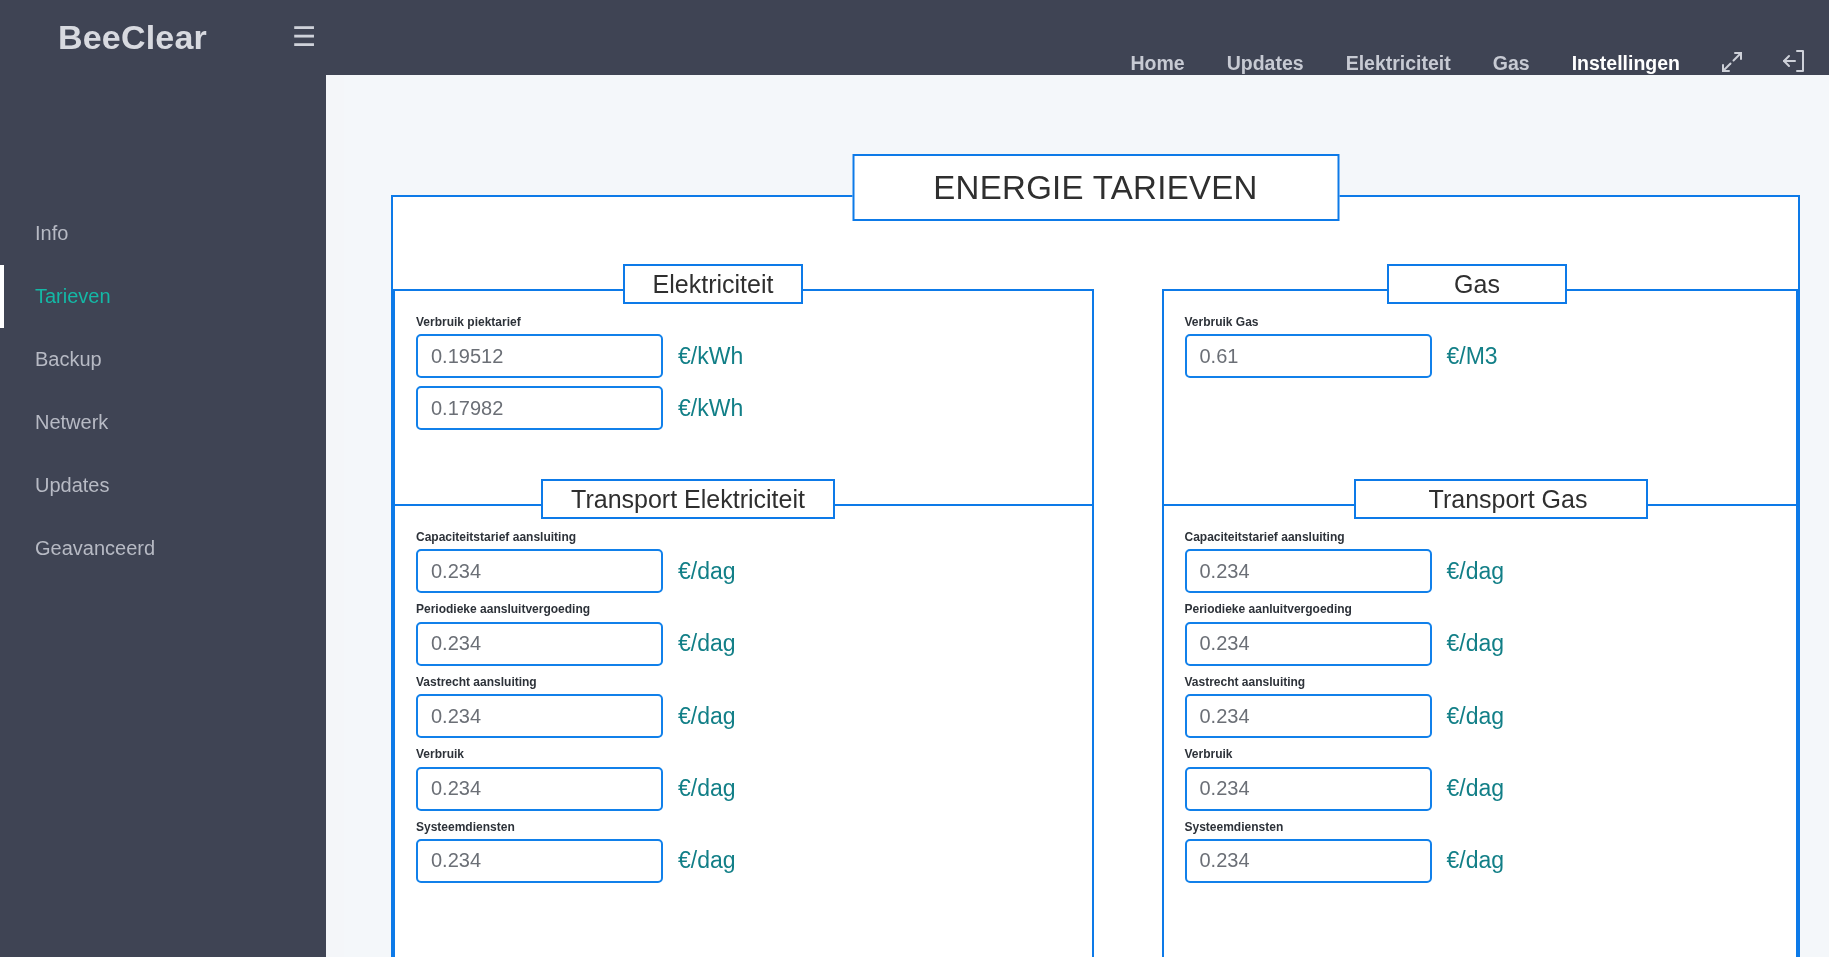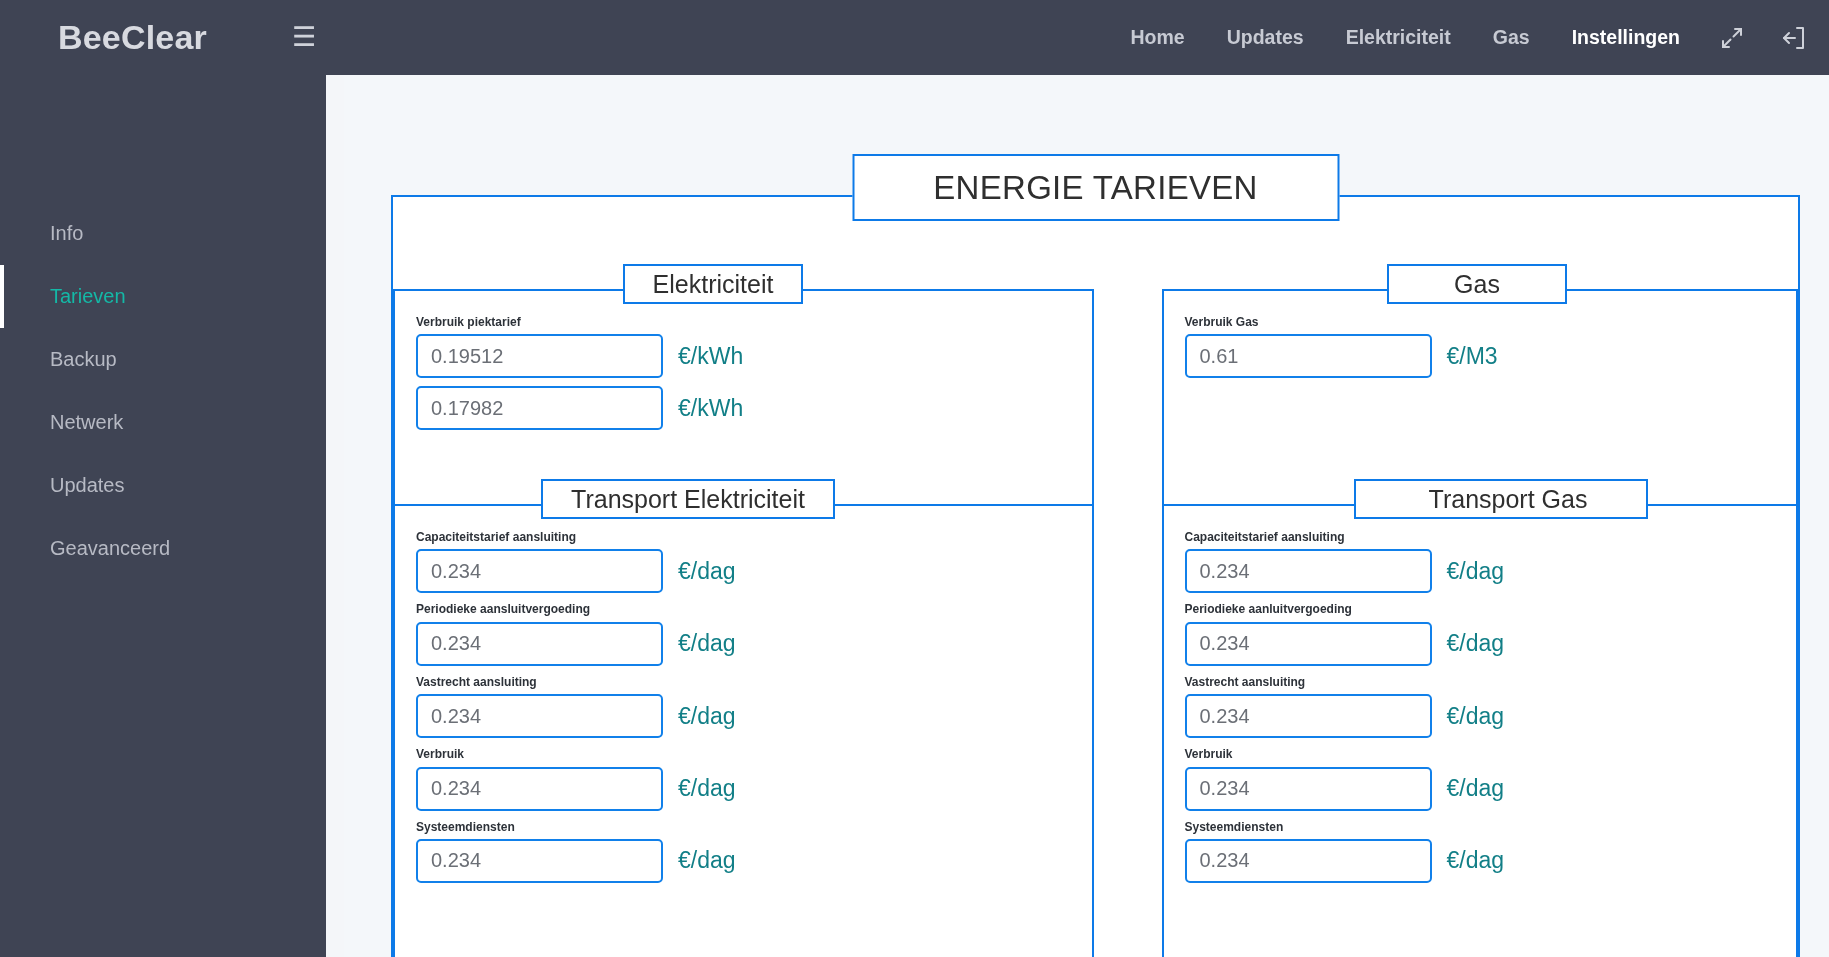--- a/index.html
+++ b/index.html
@@ -36,21 +36,21 @@
     margin-left: 85px;
     color: #cfd2da;
     font-size: 27px;
     line-height: 1;
     cursor: pointer;
     user-select: none;
   }
   .nav-right {
     margin-left: auto;
     display: flex;
-    align-items: center;
+    align-items: flex-end;
     height: 100%;
   }
   .nav-link {
     color: #c7cad3;
     font-size: 19.5px;
     font-weight: bold;
     text-decoration: none;
     padding: 0 21px;
     white-space: nowrap;
     cursor: pointer;
@@ -73,21 +73,21 @@
     height: 882px;
     background: #3f4454;
     z-index: 20;
   }
   .side-list { list-style: none; padding-top: 127px; }
   .side-item {
     position: relative;
     height: 63px;
     display: flex;
     align-items: center;
-    padding-left: 50px;
+    padding-left: 35px;
     cursor: pointer;
   }
   .side-item .lbl {
     color: #b7bac4;
     font-size: 20px;
   }
   .side-item.active .lbl { color: #14b8a6; }
   .side-item.active::before {
     content: "";
     position: absolute;

